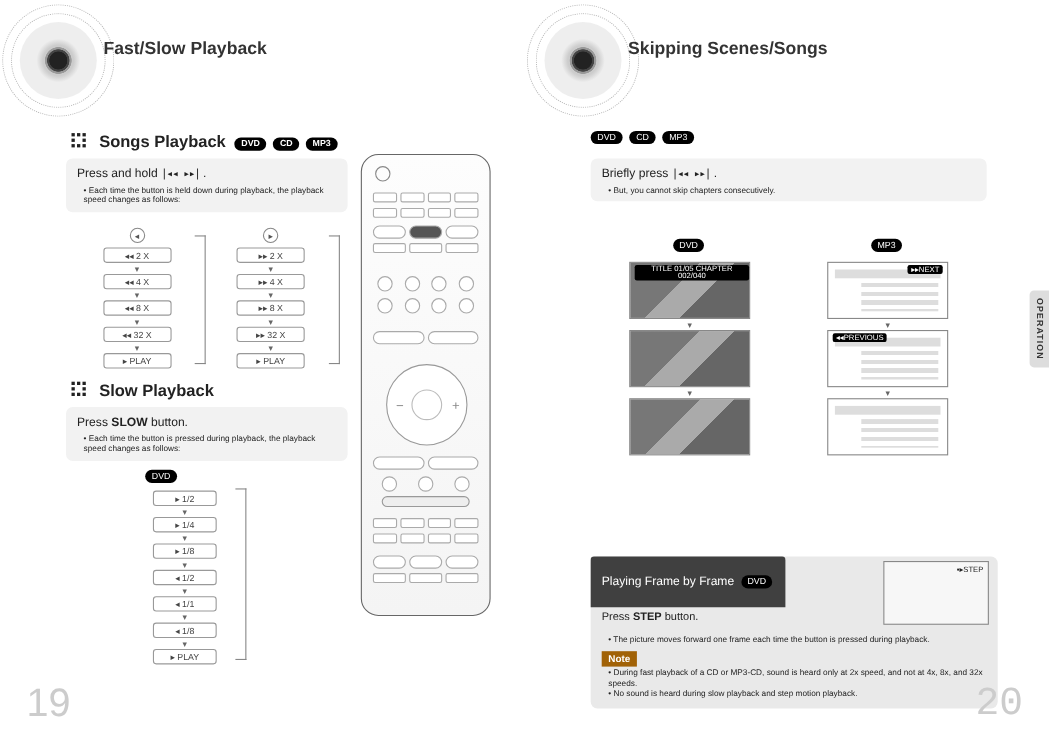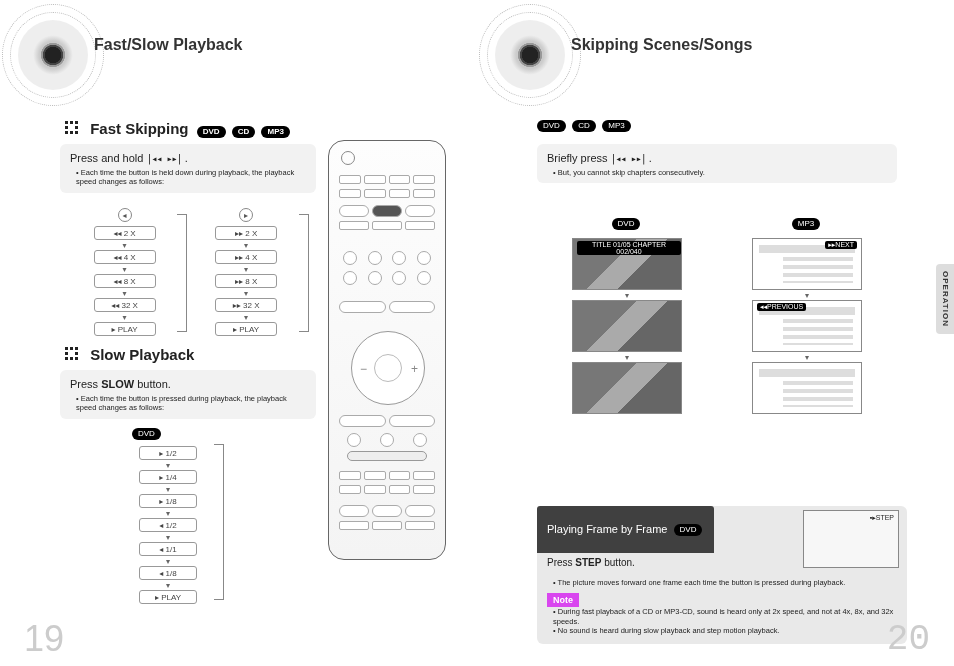--- a/index.html
+++ b/index.html
@@ -212,21 +212,21 @@
   }
   .frame-title{
     background:#404040;color:#fff;font-size:11px;
     display:inline-block;padding:17px 10px;border-radius:3px 3px 0 0;
     margin:-8px 0 4px -10px;
   }
   .frame-box .lead{font-size:10px;margin-bottom:10px;}
   .frame-box .sm{font-size:7.5px;line-height:1.25;padding-left:6px;}
   .frame-box .sm::before{content:"• ";}
   .note-label{
-    display:inline-block;margin-top:6px;padding:2px 6px;background:#d946ef;color:#fff;font-size:9px;font-weight:600;
+    display:inline-block;margin-top:6px;padding:2px 6px;background:#a16207;color:#fff;font-size:9px;font-weight:600;
   }
   .frame-thumb{
     position:absolute;right:8px;top:4px;width:96px;height:58px;border:1px solid #888;background:#f7f7f7;
   }
   .frame-thumb .tag{position:absolute;top:3px;right:4px;font-size:7px;}
 
   .side-tab{
     position:absolute;right:0;top:264px;width:18px;height:70px;
     background:#ddd;border-radius:4px 0 0 4px;
     writing-mode:vertical-rl;text-orientation:mixed;
@@ -258,21 +258,21 @@
             <rect x="6" y="1" width="3" height="3"></rect>
             <rect x="11" y="1" width="3" height="3"></rect>
             <rect x="1" y="6" width="3" height="3"></rect>
             <rect x="11" y="6" width="3" height="3"></rect>
             <rect x="1" y="11" width="3" height="3"></rect>
             <rect x="6" y="11" width="3" height="3"></rect>
             <rect x="11" y="11" width="3" height="3"></rect>
           </g>
         </svg>
     </span>
-    <span>Fast Skipping</span>
+    <span>Songs Playback</span>
     <span class="badges">
       <span class="badge">DVD</span>
       <span class="badge">CD</span>
       <span class="badge">MP3</span>
     </span>
   </div>
 
   <div class="instr-box" style="top:144px;">
     <div class="instr-lead">
       <span>Press and hold </span>

